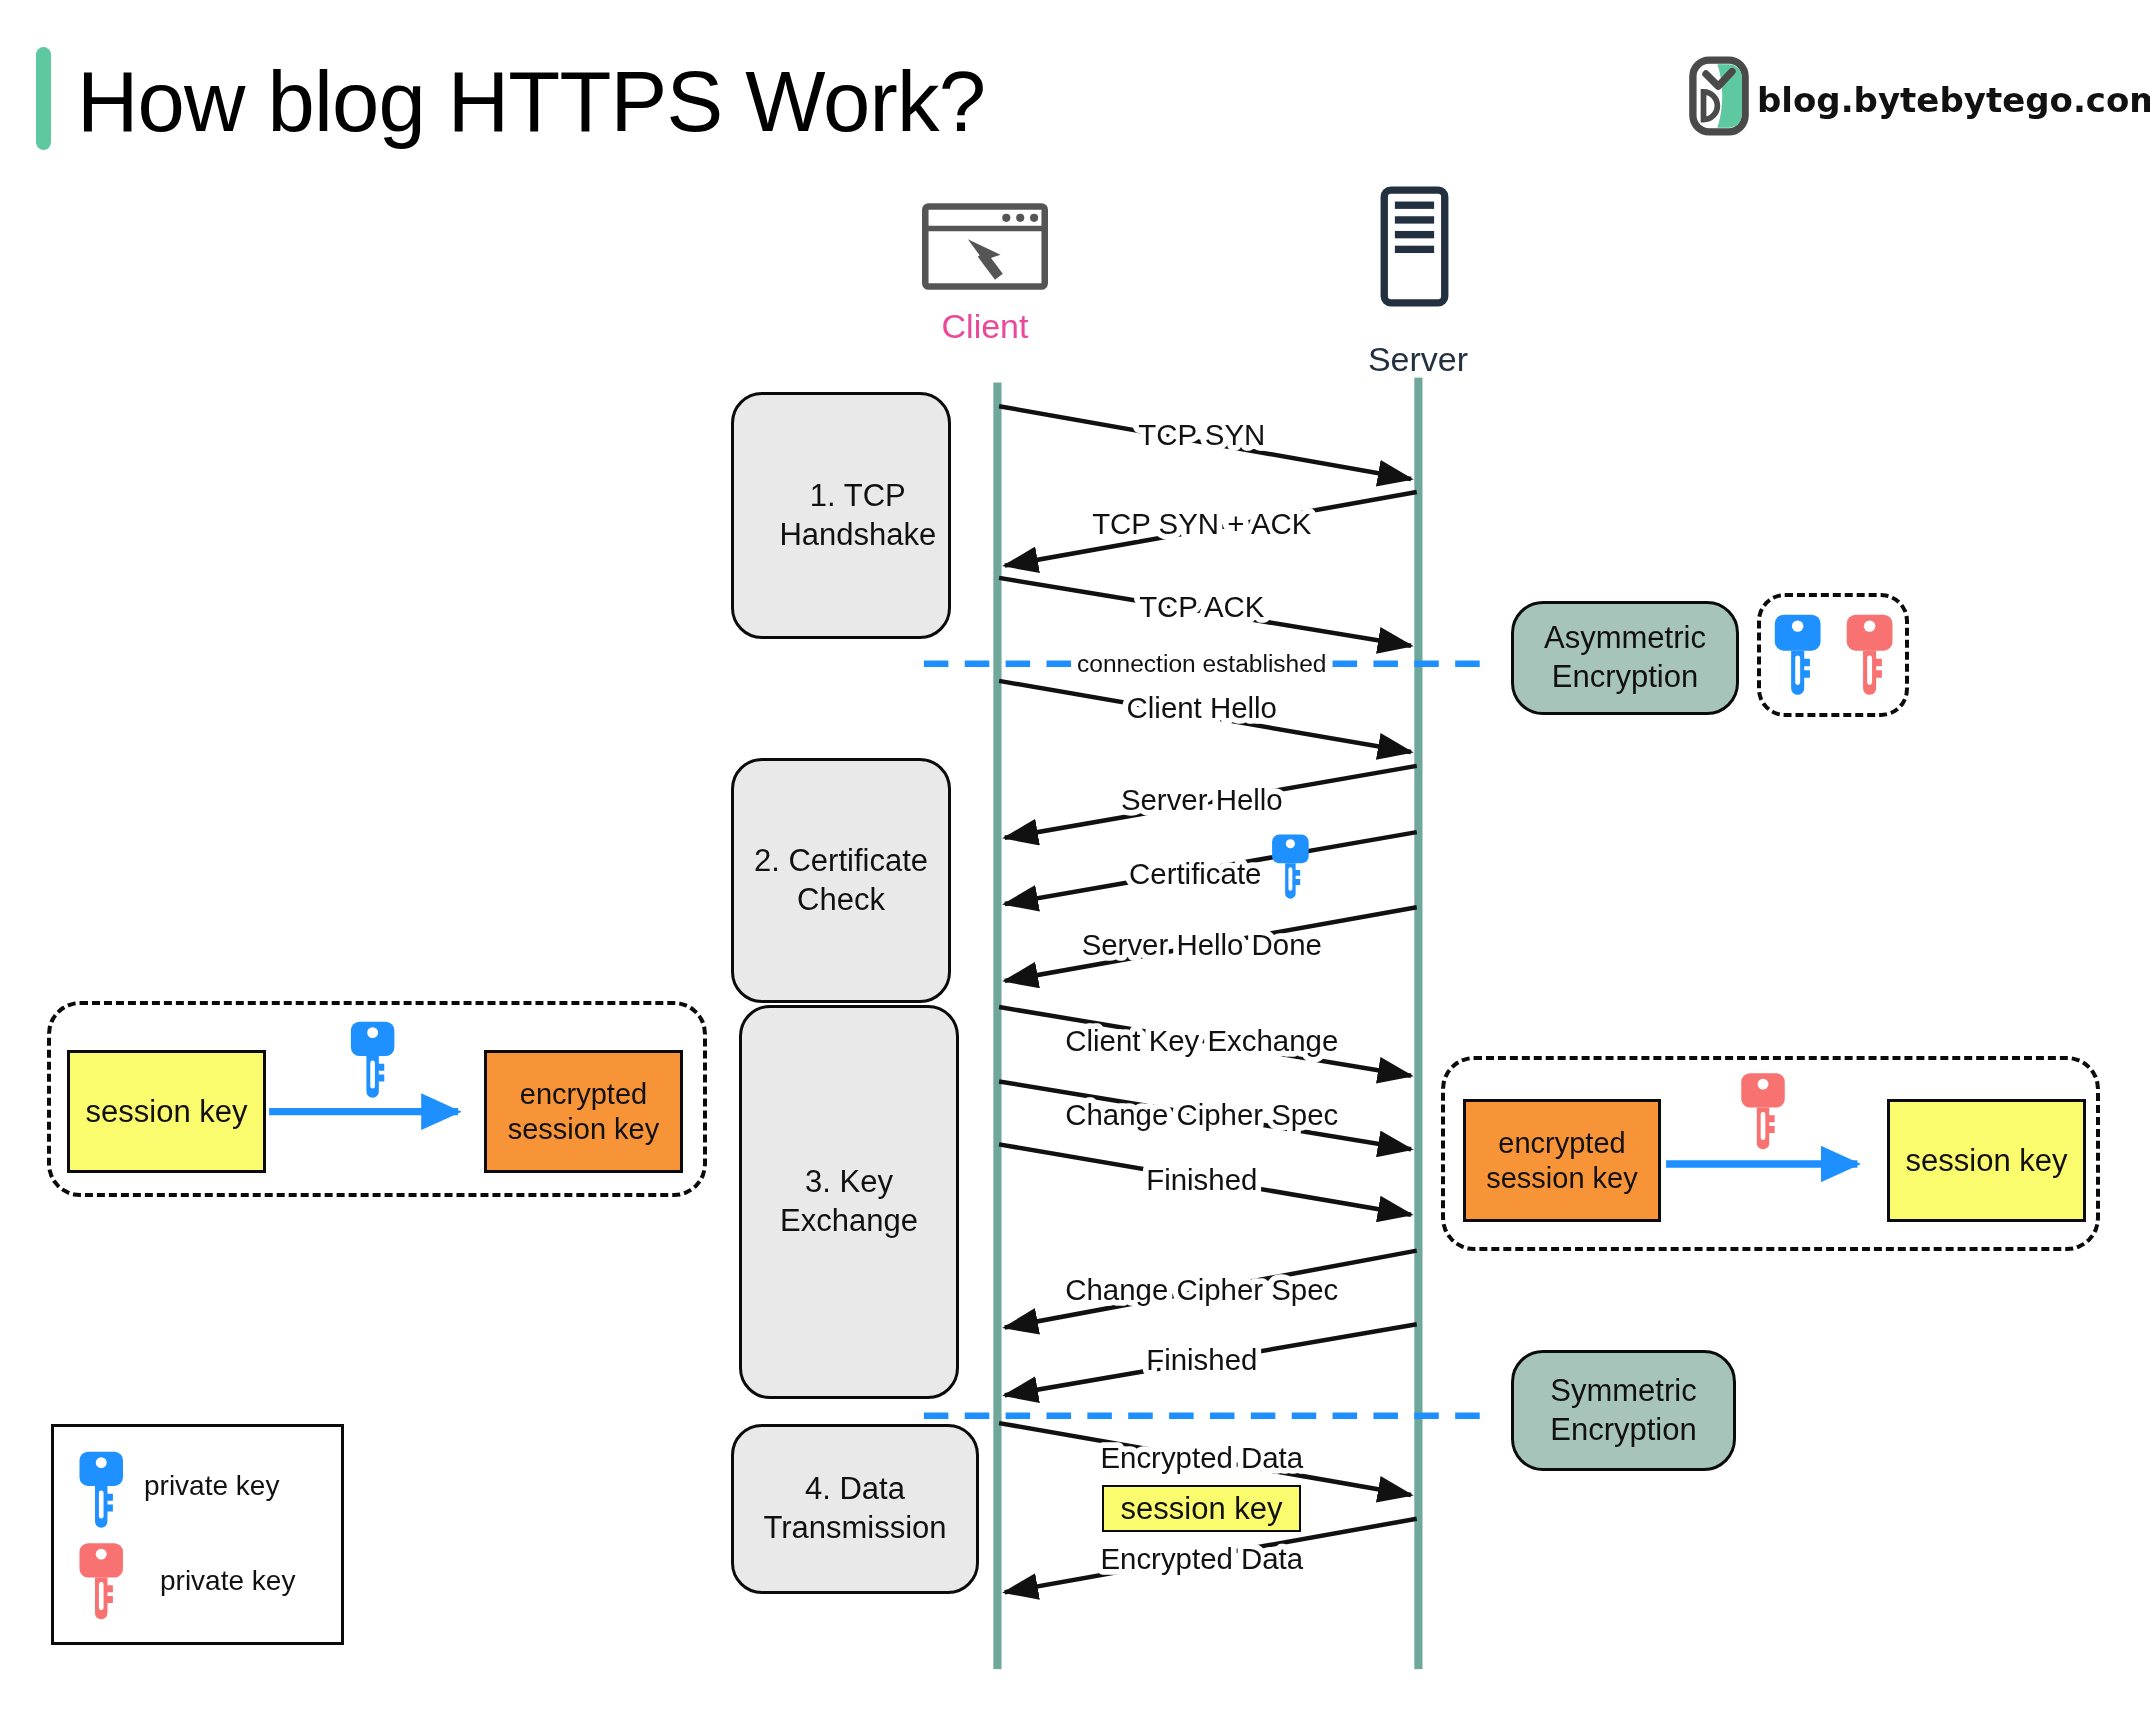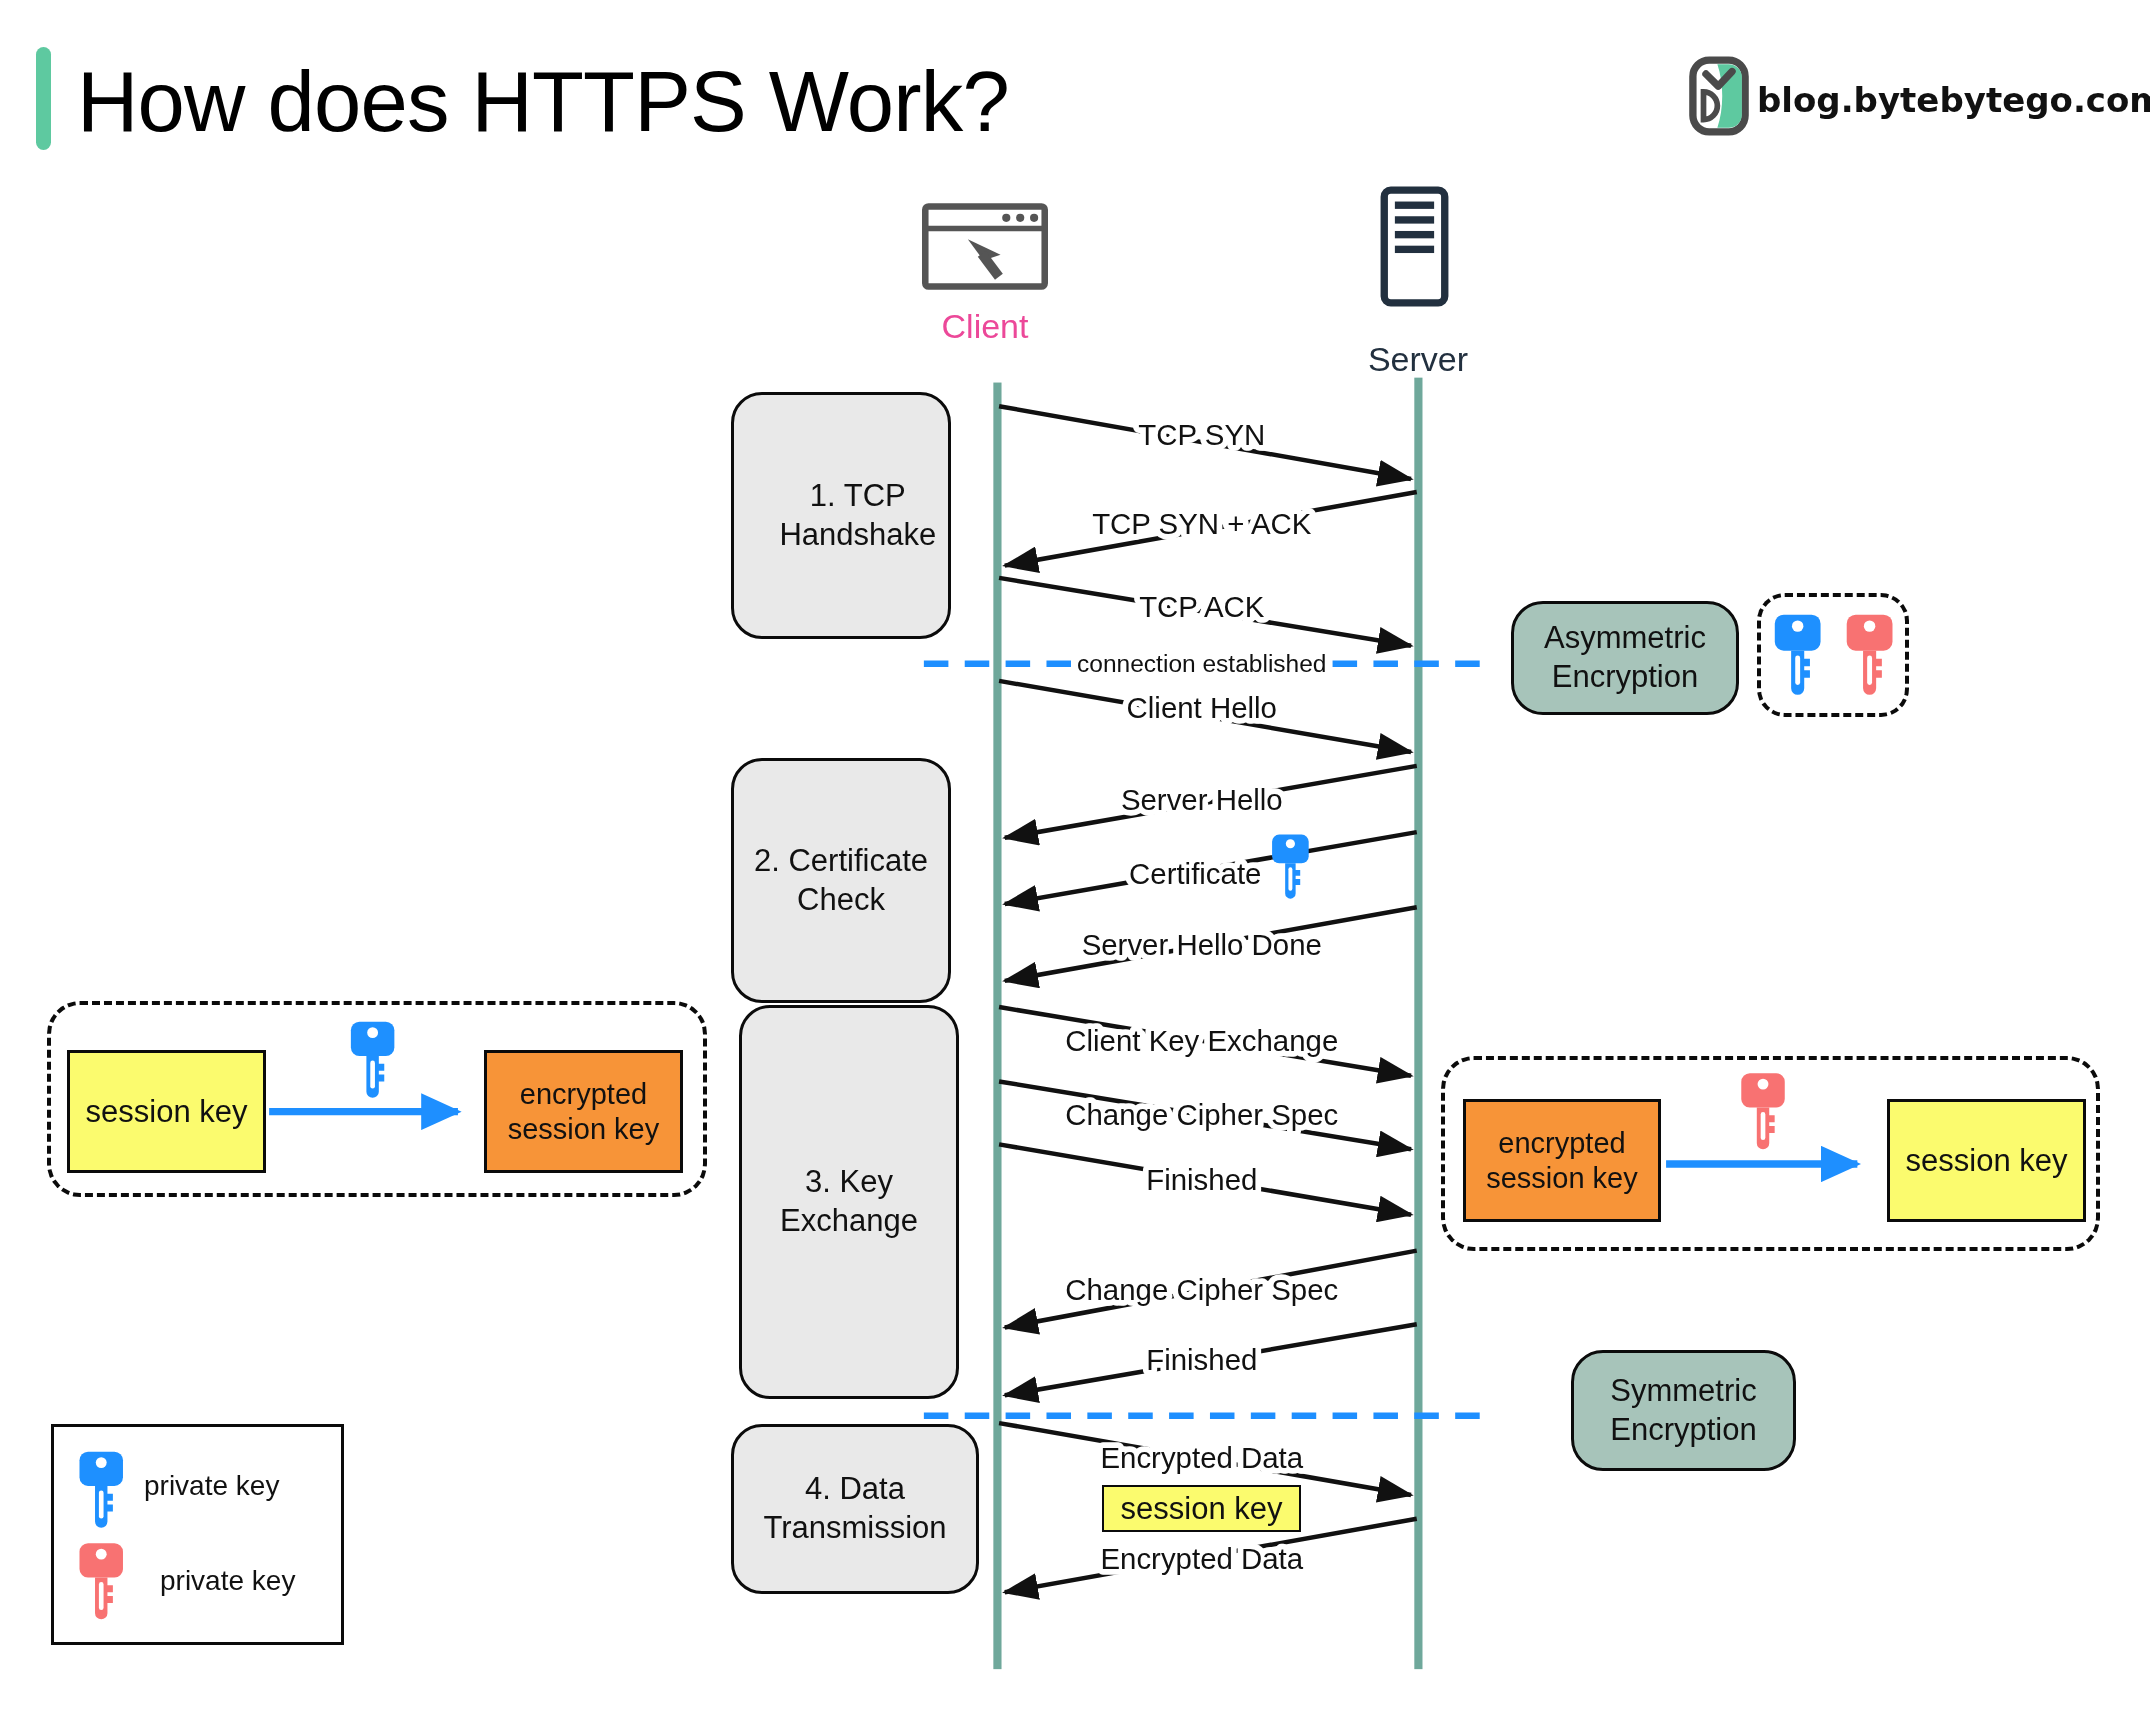--- a/index.html
+++ b/index.html
@@ -27,21 +27,21 @@
     font-size:31px;line-height:1.25;padding:4.9px 11.4px;}
   .phase-1{left:731px;top:392px;width:220px;height:247px;padding-left:45px;}
   .phase-2{left:731px;top:758px;width:220px;height:245px;}
   .phase-3{left:739px;top:1005px;width:220px;height:394px;}
   .phase-4{left:731px;top:1424px;width:248px;height:170px;}
 
   .sage-box{background:var(--sage);border:3.3px solid #0b0b0b;border-radius:32px;
     display:flex;align-items:center;justify-content:center;text-align:center;
     font-size:31px;line-height:1.25;padding:3.3px 8.2px;}
   .asym-box{left:1511px;top:601px;width:228px;height:114px;}
-  .sym-box{left:1571px;top:1350px;width:225px;height:121px;}
+  .sym-box{left:1511px;top:1350px;width:225px;height:121px;}
 
   .dashed-box{border:4.1px dashed #0b0b0b;border-radius:33px;background:transparent;}
   .keys-pair-box{left:1757px;top:593px;width:152px;height:124px;border-radius:28px;}
   .encrypt-box{left:47px;top:1001px;width:660px;height:196px;}
   .decrypt-box{left:1441px;top:1056px;width:659px;height:195px;}
 
   .val-box{border:3.3px solid #0b0b0b;display:flex;align-items:center;justify-content:center;
     text-align:center;font-size:29px;line-height:1.2;padding:3.3px 6.5px;}
   .yellow{background:var(--yellow);}
   .orange{background:var(--orange);}
@@ -67,21 +67,21 @@
   #bah path{fill:var(--blue);}
   .key-blue-fill{fill:var(--key-blue);}
   .key-red-fill{fill:var(--key-red);}
 </style>
 </head>
 <body>
 
 <div class="canvas">
 
   <div class="abs title-accent"></div>
-  <div class="abs page-title">How does HTTPS Work?</div>
+  <div class="abs page-title">How blog HTTPS Work?</div>
 
   <svg class="abs logo-svg" width="62" height="80" viewBox="0 0 76 98">
     <rect x="6" y="5" width="64" height="88" rx="20" fill="#ffffff" stroke="#4a4a4a" stroke-width="9"></rect>
     <path d="M36,10 H50 A16,16 0 0 1 66,26 V72 A16,16 0 0 1 50,88 H36 C44,64 44,34 36,10 Z" fill="#5ec9a0"></path>
     <path d="M22,22 L37,37 L54,19" stroke="#4a4a4a" stroke-width="9" fill="none" stroke-linecap="round" stroke-linejoin="round"></path>
     <path d="M19,44 a17,17 0 0 1 0,34 z" fill="#ffffff" stroke="#4a4a4a" stroke-width="7"></path>
   </svg>
   <div class="abs brand-text">blog.bytebytego.com</div>
 
   <svg class="abs" style="left:922px;top:203px;" width="126" height="87" viewBox="0 0 154 106">

